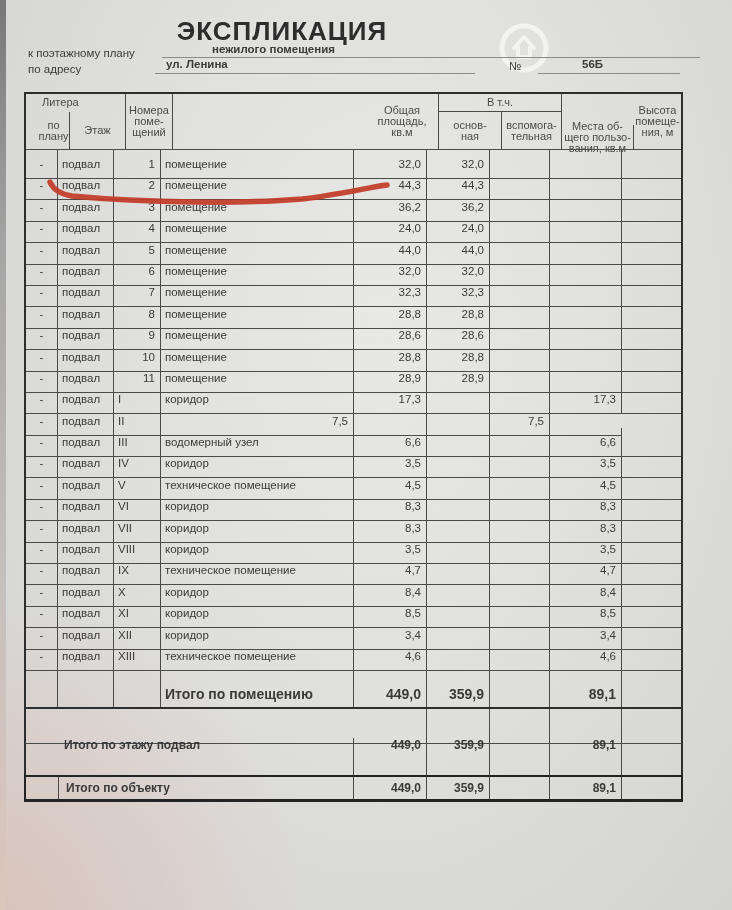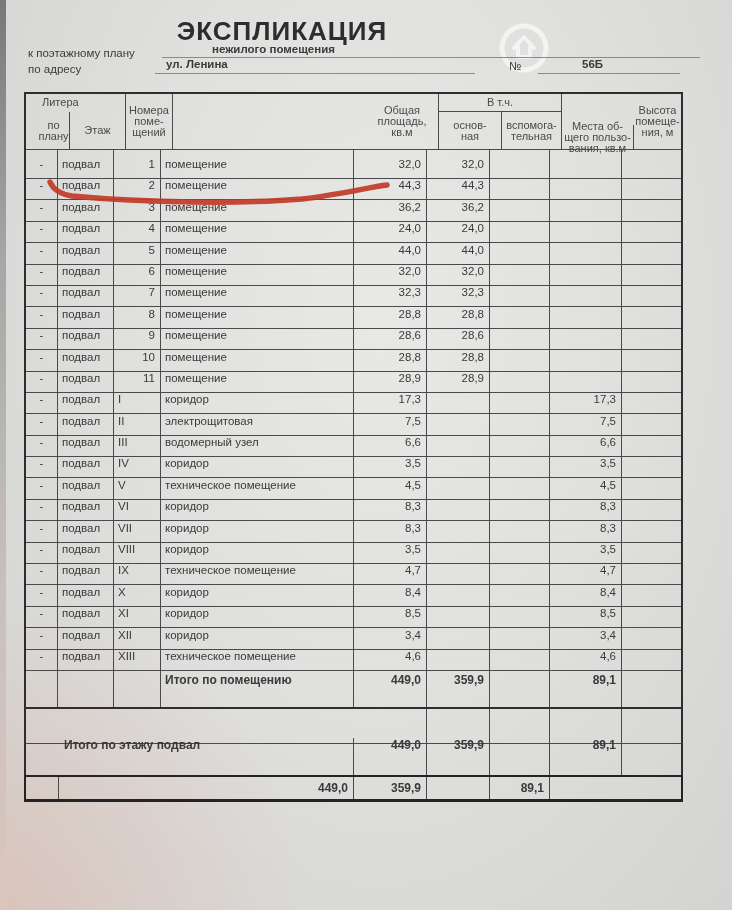--- a/index.html
+++ b/index.html
@@ -46,22 +46,22 @@
   .h-mesta{grid-column:8;grid-row:1/3;margin-top:31px;}
   .h-vys{grid-column:9;grid-row:1/3;}
   .trow{display:grid;grid-template-columns:var(--cols);height:21.4px;}
   .trow>div{display:flex;align-items:center;font-size:11.5px;
     border-right:1px solid var(--line);border-bottom:1px solid var(--line);overflow:hidden;}
   .trow>div:last-child{border-right:none;margin-top:28px;}
   .c-left{justify-content:flex-start;padding-left:4px;}
   .c-right{justify-content:flex-end;padding-right:5px;}
   .c-center{justify-content:center;}
   .total-premises-row{display:grid;grid-template-columns:var(--cols);height:44px;}
-  .total-premises-row>div{display:flex;align-items:flex-end;padding-bottom:20px;
-    font-size:12px;font-weight:bold;border-right:1px solid var(--line);overflow:hidden;text-align:right;}
+  .total-premises-row>div{display:flex;align-items:flex-end;padding-bottom:5px;
+    font-size:14px;font-weight:bold;border-right:1px solid var(--line);overflow:hidden;text-align:right;}
   .total-premises-row>div:last-child{border-right:none;}
   
   .sect2{display:grid;grid-template-columns:328px 73px 63px 60px 72px 1fr;height:34px;
     border-left:2px solid #2e2e2e;border-right:2px solid #2e2e2e;border-bottom:1px solid var(--line);}
   .sect2>div{display:flex;align-items:flex-end;padding-bottom:5px;font-size:12px;font-weight:bold;
     border-right:1px solid var(--line);}
   .sect2>div:last-child{border-right:none;}
   .sect2 .lbl{padding-left:38px;margin-top:29px;}
   .sectempty{display:grid;grid-template-columns:328px 73px 63px 60px 72px 1fr;height:31px;
     border-left:2px solid #2e2e2e;border-right:2px solid #2e2e2e;}
@@ -259,21 +259,20 @@
             <div class="c-right">17,3</div>
             <div class="c-right"></div>
             <div class="c-right"></div>
             <div class="c-right">17,3</div>
             <div class="c-right">2,85</div>
           </div>
           <div class="trow">
             <div class="c-center">-</div>
             <div class="c-left">подвал</div>
             <div class="c-left">II</div>
-            <div class="c-left">электрощитовая</div>
             <div class="c-right">7,5</div>
             <div class="c-right"></div>
             <div class="c-right"></div>
             <div class="c-right">7,5</div>
             <div class="c-right">2,85</div>
           </div>
           <div class="trow">
             <div class="c-center">-</div>
             <div class="c-left">подвал</div>
             <div class="c-left">III</div>
@@ -422,20 +421,21 @@
       <div></div>
         <div></div>
         <div></div>
         <div></div>
         <div></div>
         <div></div>
     </div>
 
     <div class="sect3">
       <div></div>
+      <div class="lbl">Итого по объекту</div>
       <div class="c-right">449,0</div>
       <div class="c-right">359,9</div>
       <div class="c-right"></div>
       <div class="c-right">89,1</div>
       <div class="c-right"></div>
     </div>
   </div>
 
   <svg class="red-mark" width="360" height="36" viewBox="0 0 360 36">
     <path d="M10,6 C13,13 19,18 32,20 C105,27 205,28 262,23 C298,19 330,11 347,9" fill="none" stroke="#c23a27" stroke-width="5.5" stroke-linecap="round" opacity="0.92"></path>

